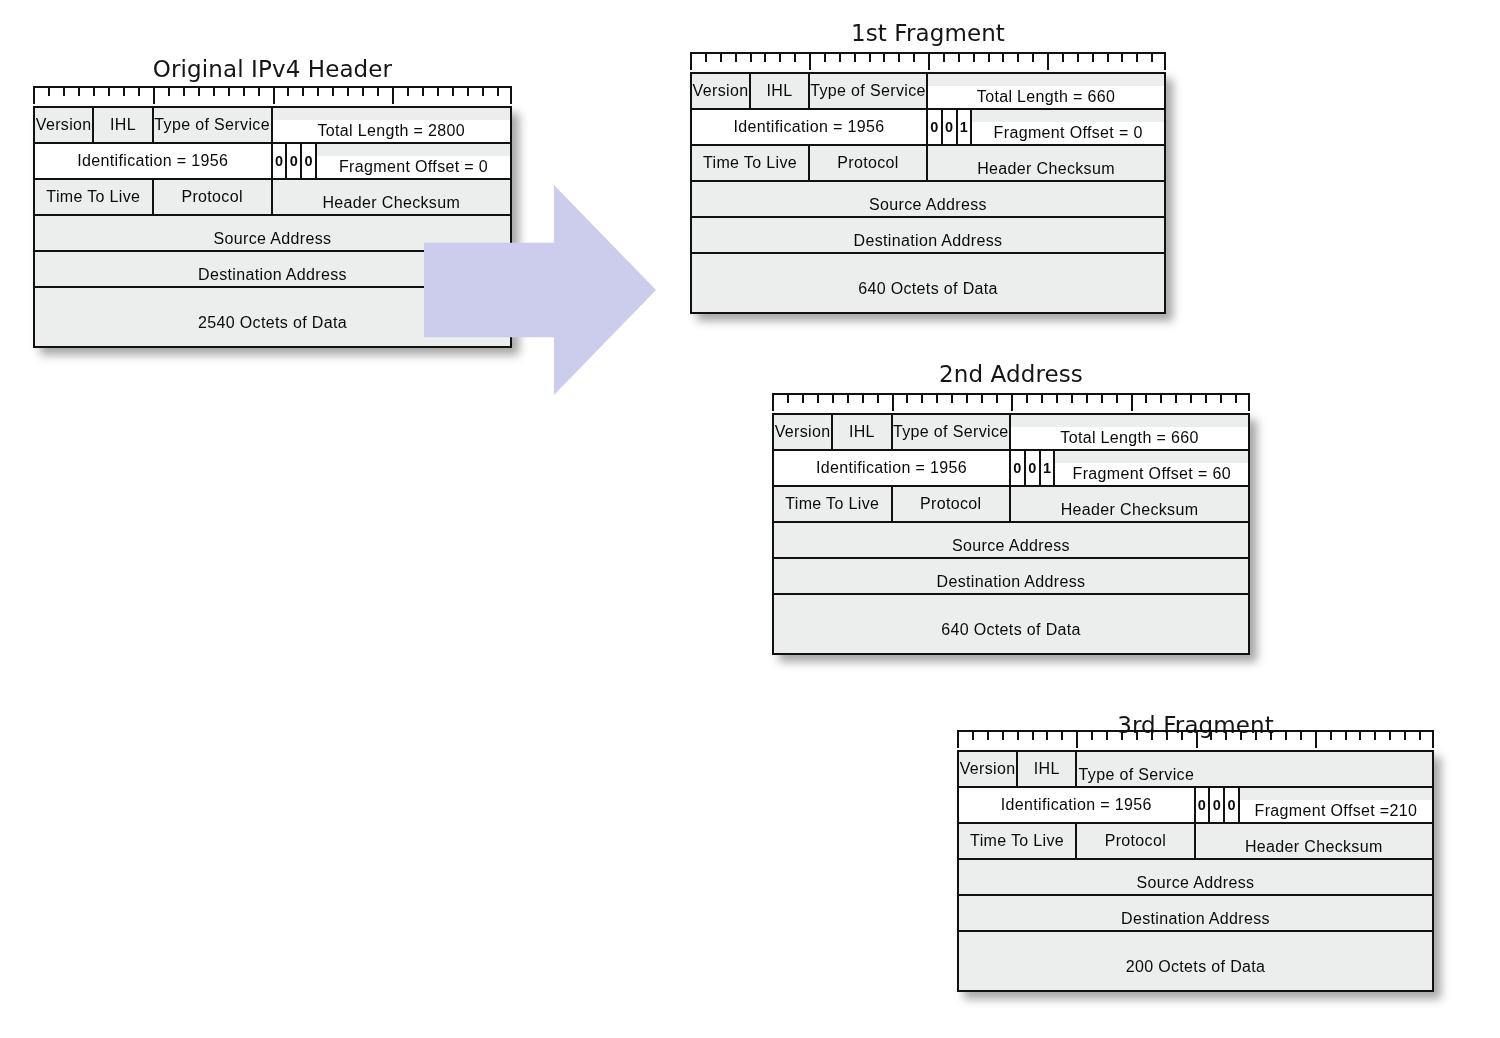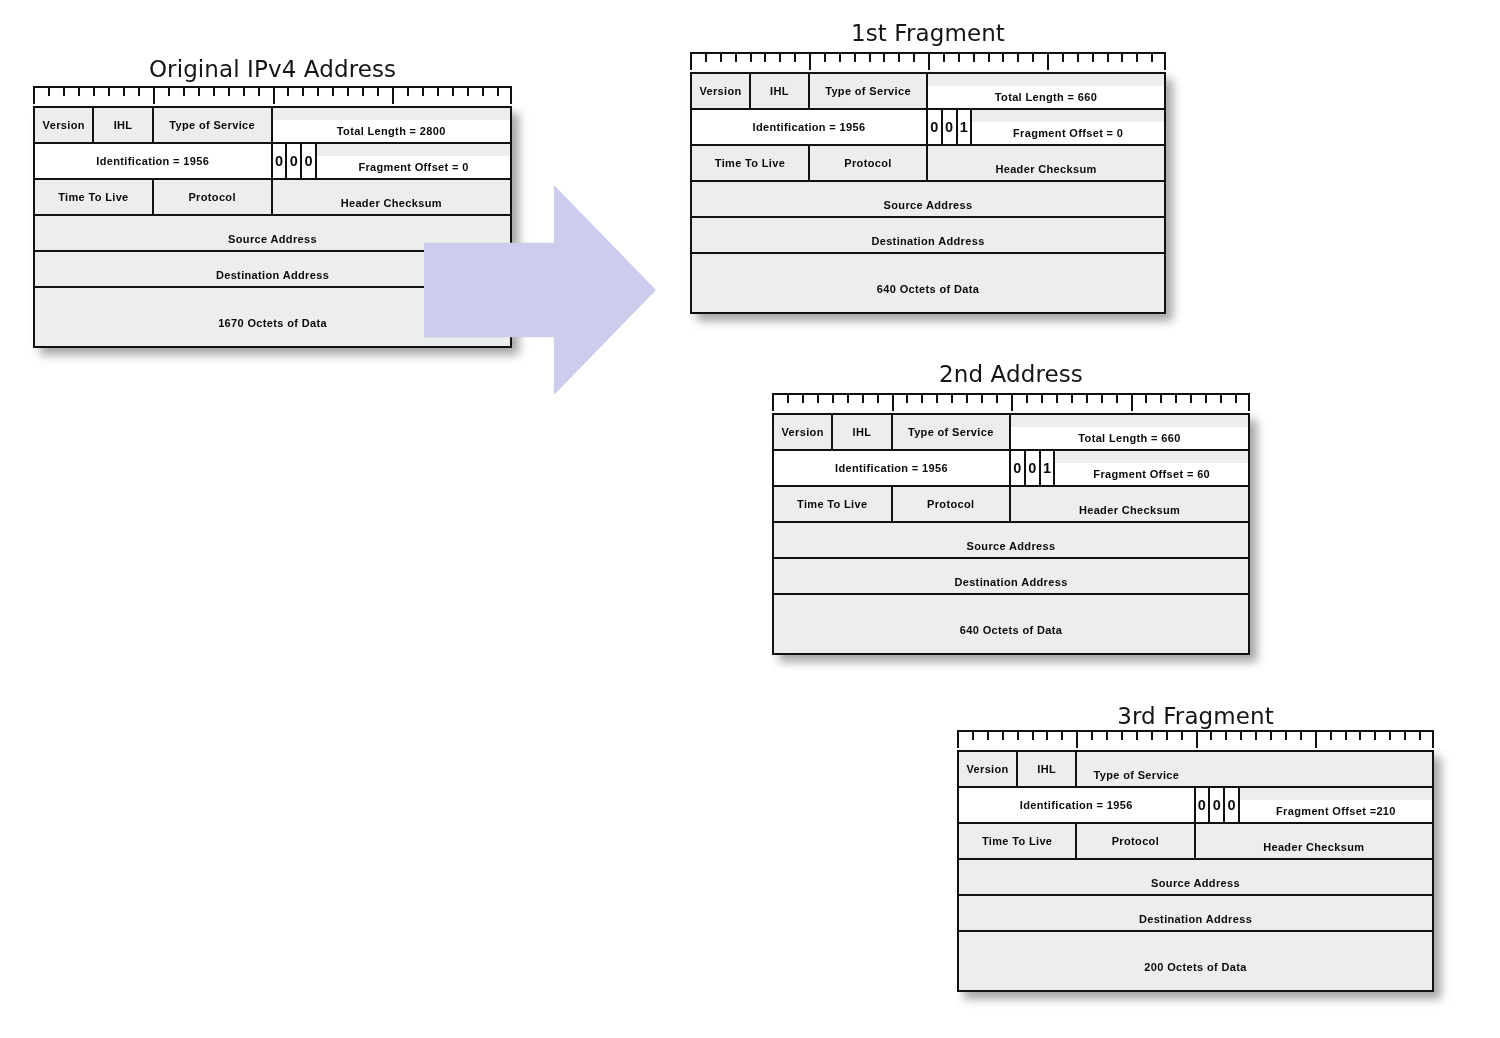--- a/index.html
+++ b/index.html
@@ -76,22 +76,22 @@
   .prow.tall { height: 58px; }
 
   .cell {
     box-sizing: border-box;
     border-right: 2px solid #111;
     display: flex;
     align-items: center;
     justify-content: center;
     background: #eceded;
     font-family: "Liberation Sans", sans-serif;
-    font-size: 11px;
-    font-weight: 700;
+    font-size: 16px;
+    font-weight: 400;
     letter-spacing: 0.35px;
     color: #0a0a0a;
     white-space: nowrap;
     overflow: hidden;
   }
   .cell:last-child { border-right: none; margin-top: 12px; }
   .cell.white { background: #ffffff; }
   .cell.flag {
     font-size: 14.5px;
     letter-spacing: 0;
@@ -122,21 +122,21 @@
     line-height: 1.28;
     color: #151515;
     white-space: pre-line;
   }
 </style>
 </head>
 <body>
 
 <div id="stage">
     <div class="packet-group" style="left: 33px; top: 56px; width: 479px;">
-      <div class="packet-title" style="top: 0px;">Original IPv4 Address</div>
+      <div class="packet-title" style="top: 0px;">Original IPv4 Header</div>
       <div class="ruler" style="top: 30px; width: 479px;">
         <div class="rline"></div>
         <div class="tick major" style="left: 0px;"></div>
         <div class="tick minor" style="left: 14.9688px;"></div>
         <div class="tick minor" style="left: 29.9375px;"></div>
         <div class="tick minor" style="left: 44.9062px;"></div>
         <div class="tick minor" style="left: 59.875px;"></div>
         <div class="tick minor" style="left: 74.8438px;"></div>
         <div class="tick minor" style="left: 89.8125px;"></div>
         <div class="tick minor" style="left: 104.781px;"></div>
@@ -185,21 +185,21 @@
           <div class="cell" style="flex: 0 0 25%;">Protocol</div>
           <div class="cell" style="flex: 0 0 50%;">Header Checksum</div>
         </div>
         <div class="prow">
           <div class="cell" style="flex: 0 0 100%;">Source Address</div>
         </div>
         <div class="prow">
           <div class="cell" style="flex: 0 0 100%;">Destination Address</div>
         </div>
         <div class="prow tall">
-          <div class="cell" style="flex: 0 0 100%;">1670 Octets of Data</div>
+          <div class="cell" style="flex: 0 0 100%;">2540 Octets of Data</div>
         </div>
       </div>
     </div>
     <div class="packet-group" style="left: 690px; top: 20px; width: 476px;">
       <div class="packet-title" style="top: 0px;">1st Fragment</div>
       <div class="ruler" style="top: 32px; width: 476px;">
         <div class="rline"></div>
         <div class="tick major" style="left: 0px;"></div>
         <div class="tick minor" style="left: 14.875px;"></div>
         <div class="tick minor" style="left: 29.75px;"></div>
@@ -326,21 +326,21 @@
         </div>
         <div class="prow">
           <div class="cell" style="flex: 0 0 100%;">Destination Address</div>
         </div>
         <div class="prow tall">
           <div class="cell" style="flex: 0 0 100%;">640 Octets of Data</div>
         </div>
       </div>
     </div>
     <div class="packet-group" style="left: 957px; top: 698px; width: 477px;">
-      <div class="packet-title" style="top: 5px;">3rd Fragment</div>
+      <div class="packet-title" style="top: 14px;">3rd Fragment</div>
       <div class="ruler" style="top: 32px; width: 477px;">
         <div class="rline"></div>
         <div class="tick major" style="left: 0px;"></div>
         <div class="tick minor" style="left: 14.9062px;"></div>
         <div class="tick minor" style="left: 29.8125px;"></div>
         <div class="tick minor" style="left: 44.7188px;"></div>
         <div class="tick minor" style="left: 59.625px;"></div>
         <div class="tick minor" style="left: 74.5312px;"></div>
         <div class="tick minor" style="left: 89.4375px;"></div>
         <div class="tick minor" style="left: 104.344px;"></div>

